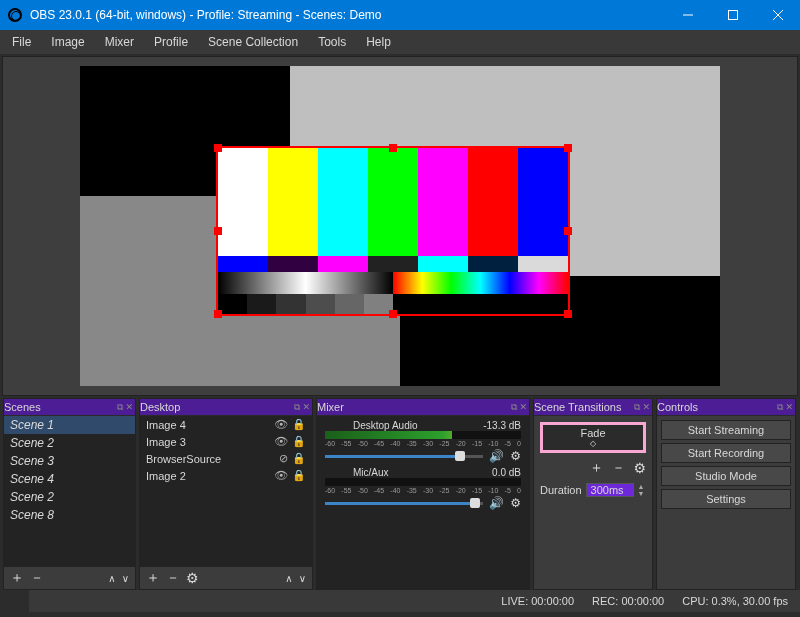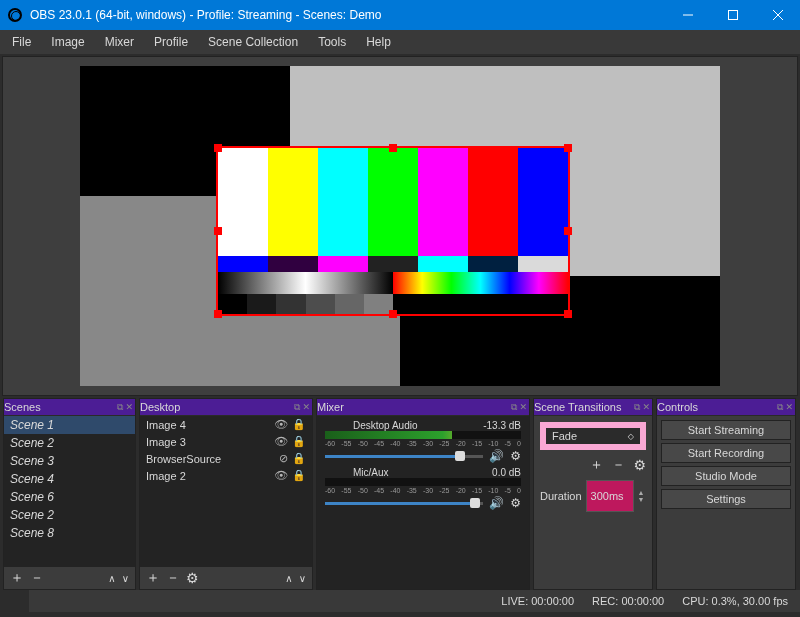--- a/index.html
+++ b/index.html
@@ -56,24 +56,24 @@
 .vu-black { position:absolute; right:0; top:0; bottom:0; background:#111; }
 .ticks { font-size:7px; color:#999; display:flex; justify-content:space-between; margin-top:1px; }
 .slider-row { display:flex; align-items:center; gap:6px; margin-top:2px; }
 .slider { flex:1; height:3px; background:#555; position:relative; }
 .slider .fill { position:absolute; left:0; top:0; bottom:0; background:#3d84c6; }
 .slider .thumb { position:absolute; top:-4px; width:10px; height:10px; background:#ddd; border-radius:2px; }
 .spk { font-size:12px; }
 .gear { font-size:12px; }
 
 .trans-body { flex:1; background:#3c3c3c; padding:6px; display:flex; flex-direction:column; gap:6px; }
-.dropdown { background:#2b2b2b; border:6px solid #f9a8d4; padding:2px 6px; font-size:11px; display:flex; justify-content:space-between; align-items:center; }
+.dropdown { background:#2b2b2b; border:3px solid #f9a8d4; padding:2px 6px; font-size:11px; display:flex; justify-content:space-between; align-items:center;flex-direction:column; }
 .trans-btns { display:flex; justify-content:flex-end; gap:8px; align-items:center; font-size:14px; }
 .dur-row { display:flex; align-items:center; gap:4px; font-size:11px; }
-.dur-input { background:#be185d; border:1px solid #555; padding:9px 4px; width:48px; font-size:11px; color:#d8d8d8; }
+.dur-input { background:#6d28d9; border:1px solid #555; padding:0 4px; width:48px; font-size:11px; color:#d8d8d8; }
 .spin { display:flex; flex-direction:column; font-size:7px; line-height:7px; color:#aaa; }
 
 .controls-body { flex:1; display:flex; flex-direction:column; gap:3px; padding:4px; }
 .ctrl-btn { background:#484848; border:1px solid #222; padding:3px; text-align:center; font-size:11px; }
 
 .statusbar { height:22px; background:#393939; display:flex; align-items:center; justify-content:flex-end; gap:18px; padding:0 12px; font-size:11px;margin-left:29px; }
 svg { display:block; }
 </style>
 </head>
 <body>
@@ -173,21 +173,20 @@
         <div class="pbtns">
           <span>⧉</span>
           <span>✕</span>
         </div>
       </div>
     <div class="list" id="scenes-list">
         <div class="list-item selected-item">Scene 1</div>
         <div class="list-item">Scene 2</div>
         <div class="list-item">Scene 3</div>
         <div class="list-item">Scene 4</div>
-        <div class="list-item">Scene 6</div>
         <div class="list-item">Scene 2</div>
         <div class="list-item">Scene 8</div>
       </div>
     <div class="toolbar">
       <span class="tbtn">＋</span>
       <span class="tbtn">－</span>
       <span style="flex:1"></span>
       <span class="tbtn chev">∧</span>
       <span class="tbtn chev">∨</span>
     </div>

